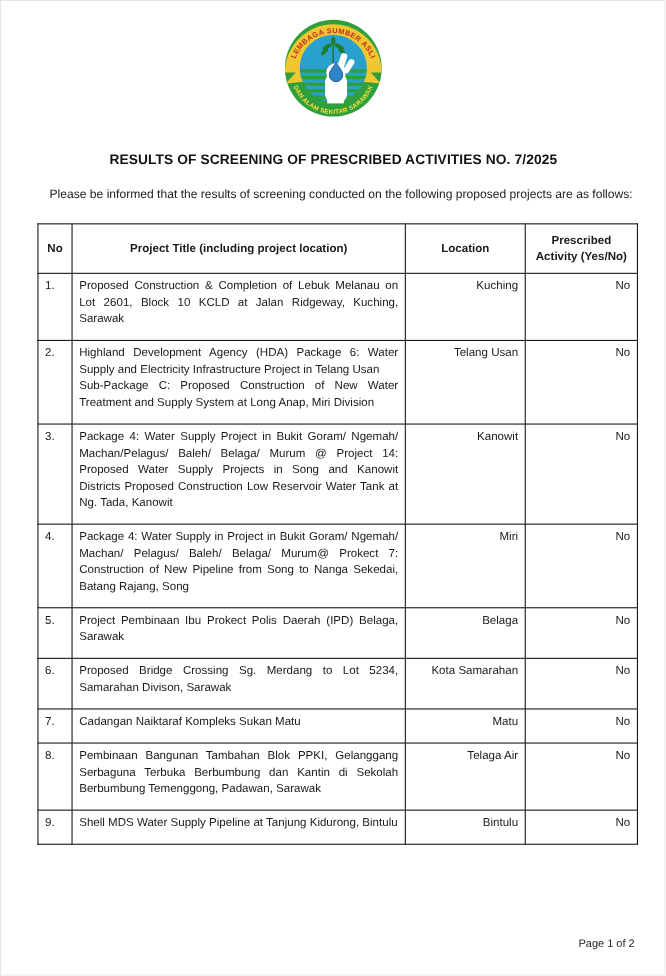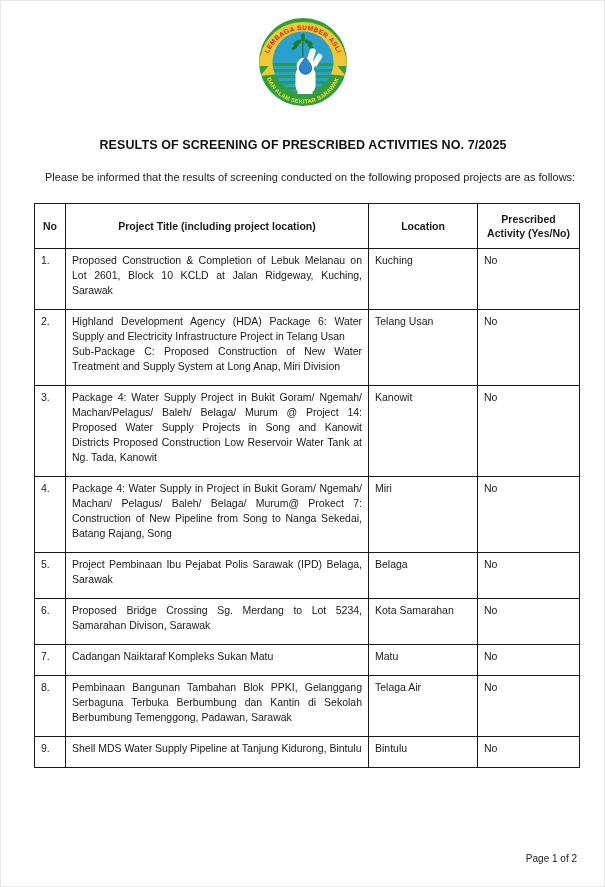--- a/index.html
+++ b/index.html
@@ -59,21 +59,21 @@
     line-height: 15px;
     padding: 4px 6px 11px 6px;
   }
   td.cell-no { text-align: left; padding-left: 5px; }
   td.cell-title {
     text-align: justify;
     text-justify: inter-word;
     white-space: pre-line;
     margin-left: 40px;
   }
-  td.cell-location, td.cell-activity { text-align: left; border-radius: 28px; }
+  td.cell-location, td.cell-activity { text-align: right; border-radius: 28px; }
   .footer {
     position: absolute;
     right: 27px;
     top: 852px;
     font-size: 10px;
     color: #222;
   }
   .arc-red { fill: #c5271f; font-size: 6.6px; font-weight: bold; letter-spacing: 0.45px; font-family: "Liberation Sans", sans-serif; }
   .arc-yellow { fill: #f6e13a; font-size: 5.7px; font-weight: bold; letter-spacing: 0.25px; font-family: "Liberation Sans", sans-serif; }
 </style>
@@ -175,21 +175,21 @@
           <td class="cell-activity">No</td>
         </tr>
         <tr>
           <td class="cell-no">4.</td>
           <td class="cell-title">Package 4: Water Supply in Project in Bukit Goram/ Ngemah/ Machan/ Pelagus/ Baleh/ Belaga/ Murum@ Prokect 7: Construction of New Pipeline from Song to Nanga Sekedai, Batang Rajang, Song</td>
           <td class="cell-location">Miri</td>
           <td class="cell-activity">No</td>
         </tr>
         <tr>
           <td class="cell-no">5.</td>
-          <td class="cell-title">Project Pembinaan Ibu Pejabat Polis Sarawak (IPD) Belaga, Sarawak</td>
+          <td class="cell-title">Project Pembinaan Ibu Prokect Polis Daerah (IPD) Belaga, Sarawak</td>
           <td class="cell-location">Belaga</td>
           <td class="cell-activity">No</td>
         </tr>
         <tr>
           <td class="cell-no">6.</td>
           <td class="cell-title">Proposed Bridge Crossing Sg. Merdang to Lot 5234, Samarahan Divison, Sarawak</td>
           <td class="cell-location">Kota Samarahan</td>
           <td class="cell-activity">No</td>
         </tr>
         <tr>

